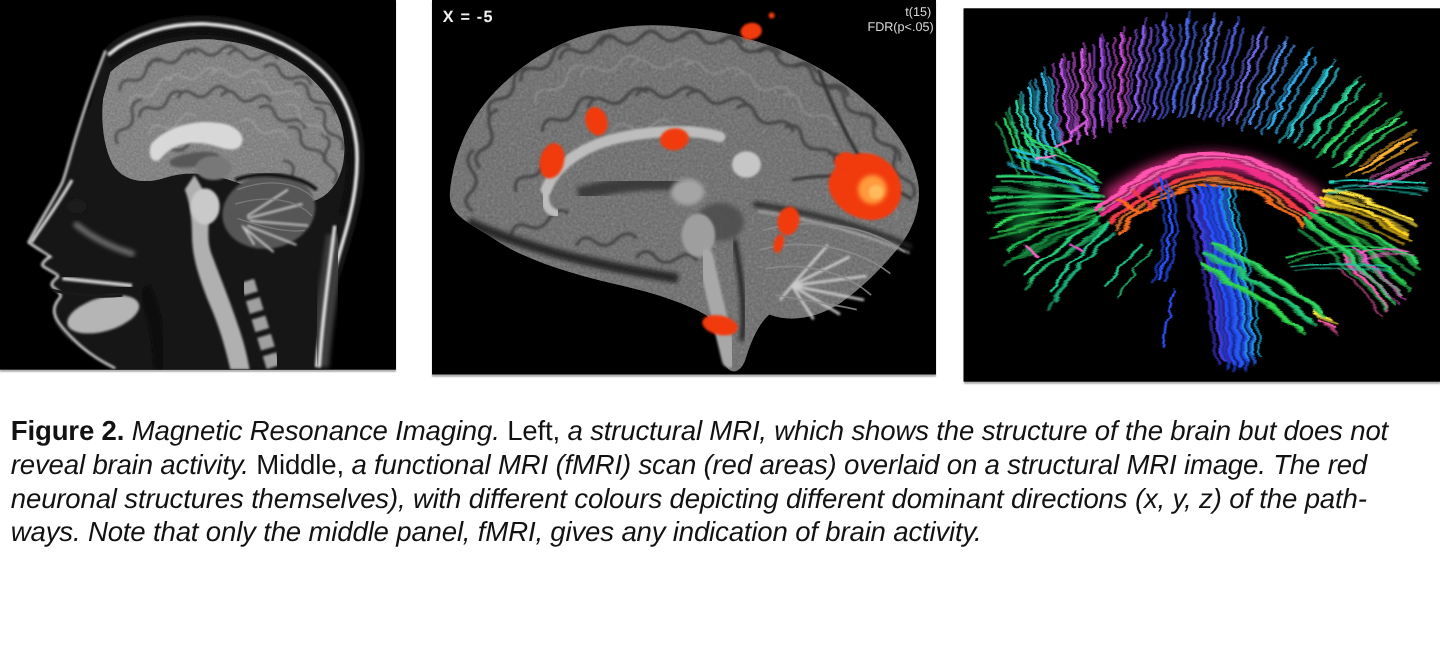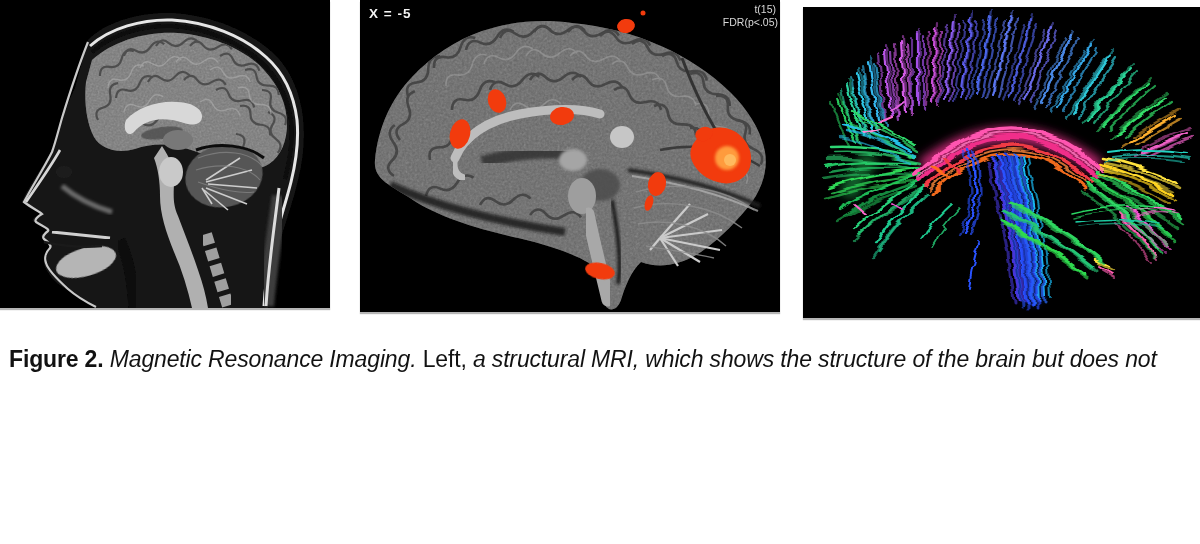--- a/index.html
+++ b/index.html
@@ -405,15 +405,18 @@
           <path d="M 150,196 Q 130,214 118,232" stroke="#1fc98f" stroke-width="2"></path>
           <path d="M 156,202 Q 138,222 128,240" stroke="#27d17a" stroke-width="1.8" opacity="0.8"></path>
           <path d="M 176,236 Q 168,260 166,282" stroke="#2952ff" stroke-width="2"></path>
         </g>
       </g>
     </svg>
   </div>
 
   <div class="caption">
     <div class="cap-line"><span class="r-b">Figure 2.</span><span class="r-i"> Magnetic Resonance Imaging. </span><span class="r-r">Left,</span><span class="r-i"> a structural MRI, which shows the structure of the brain but does not</span></div>
+    <div class="cap-line"><span class="r-i">reveal brain activity. </span><span class="r-r">Middle,</span><span class="r-i"> a functional MRI (fMRI) scan (red areas) overlaid on a structural MRI image. The red</span></div>
+    <div class="cap-line"><span class="r-i">neuronal structures themselves), with different colours depicting different dominant directions (x, y, z) of the path-</span></div>
+    <div class="cap-line"><span class="r-i">ways. Note that only the middle panel, fMRI, gives any indication of brain activity.</span></div>
   </div>
 
 </div>
 
 </body></html>

